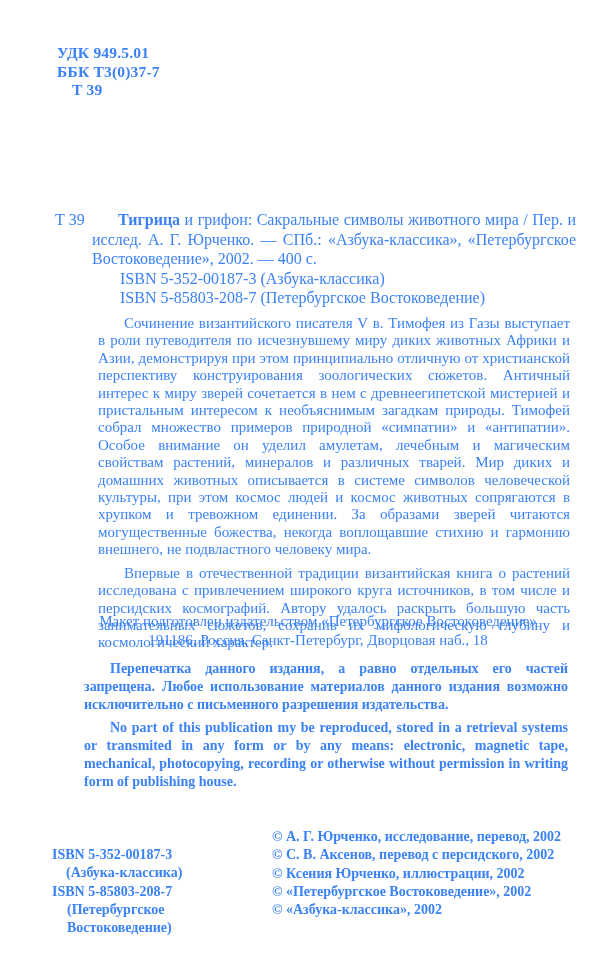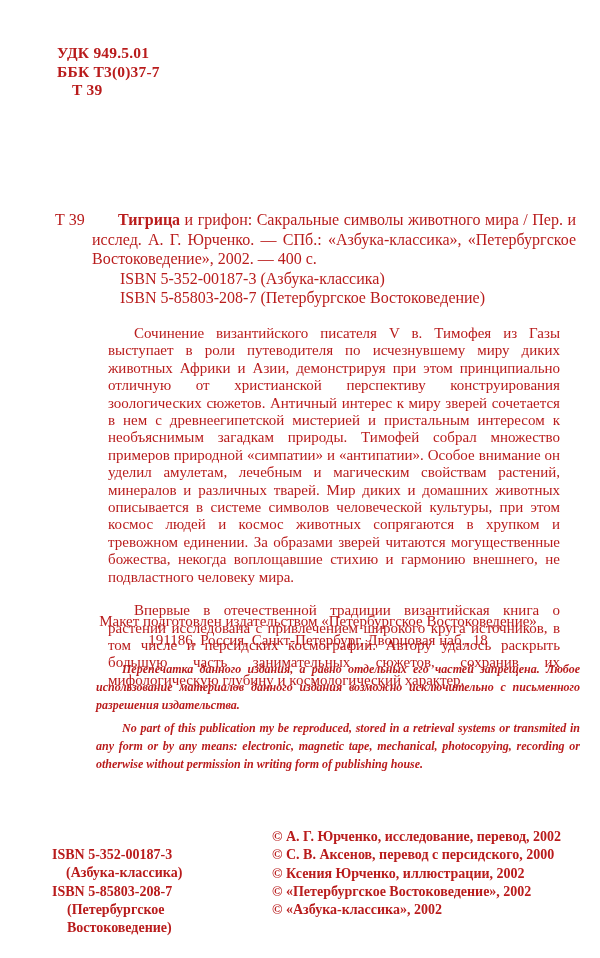--- a/index.html
+++ b/index.html
@@ -3,21 +3,21 @@
 <meta charset="utf-8">
 <style>
   html, body { margin: 0; padding: 0; }
   body { background: #e8e8e8; }
   .page {
     position: relative;
     width: 600px;
     height: 958px;
     margin: 0 auto;
     background: #ffffff;
-    color: #b91c1c;
+    color: #3b82f6;
     font-family: "Liberation Serif", serif;
     overflow: hidden;
   }
   
   .classification {
     position: absolute;
     left: 57px;
     top: 44px;
     font-size: 15.5px;
     line-height: 18.5px;
@@ -54,44 +54,43 @@
   
   .annotation {
     position: absolute;
     left: 92px;
     top: 309px;
     width: 484px;
     font-size: 15px;
     line-height: 17.4px;
     text-align: justify;
   }
-  .annotation p { margin: 16px; text-indent: 26px; }
+  .annotation p { margin: 6px; text-indent: 26px; }
 
   
   .publisher {
     position: absolute;
     left: 76px;
     top: 612px;
     width: 484px;
     font-size: 15px;
     line-height: 19px;
     text-align: center;
   }
   .publisher p { margin: 0; }
 
   
   .legal-ru, .legal-en {
     position: absolute;
-    left: 96px;
+    left: 84px;
     width: 484px;
-    font-size: 12px;
+    font-size: 14px;
     font-weight: bold;
     line-height: 18px;
     text-align: justify;
-    font-style: italic;
   }
   .legal-ru { top: 660px; }
   .legal-en { top: 719px; }
   .legal-ru p, .legal-en p { margin: 0; text-indent: 26px; }
 
   
   .imprint {
     position: absolute;
     left: 52px;
     top: 828px;
@@ -149,20 +148,20 @@
 
   <div class="imprint">
     <div class="col-isbn">
       <p class="isbn-line">ISBN 5-352-00187-3</p>
       <p class="isbn-line paren-1">(Азбука-классика)</p>
       <p class="isbn-line">ISBN 5-85803-208-7</p>
       <p class="isbn-line paren-2">(Петербургское Востоковедение)</p>
     </div>
     <div class="col-copy">
       <p class="copy-line">© А. Г. Юрченко, исследование, перевод, 2002</p>
-      <p class="copy-line">© С. В. Аксенов, перевод с персидского, 2000</p>
+      <p class="copy-line">© С. В. Аксенов, перевод с персидского, 2002</p>
       <p class="copy-line">© Ксения Юрченко, иллюстрации, 2002</p>
       <p class="copy-line">© «Петербургское Востоковедение», 2002</p>
       <p class="copy-line">© «Азбука-классика», 2002</p>
     </div>
   </div>
 
 </div>
 
 </body></html>

